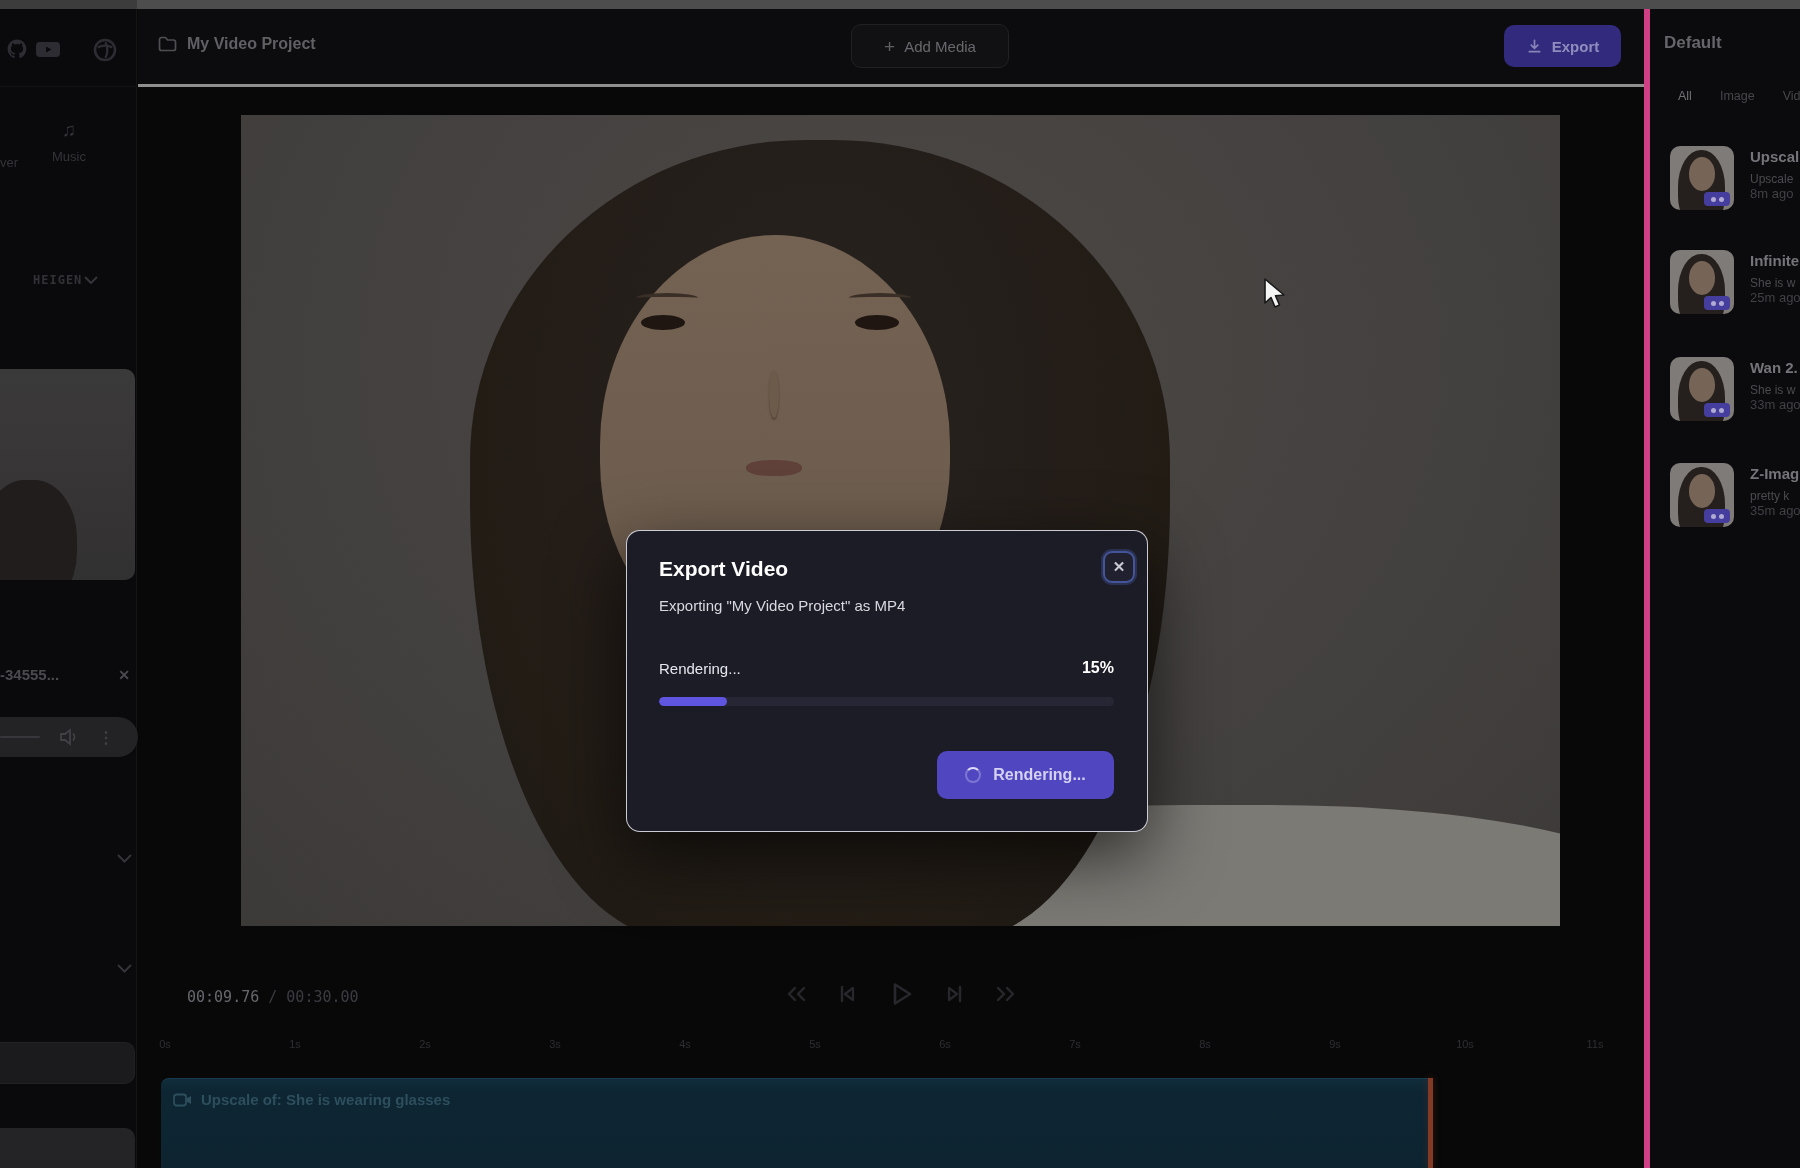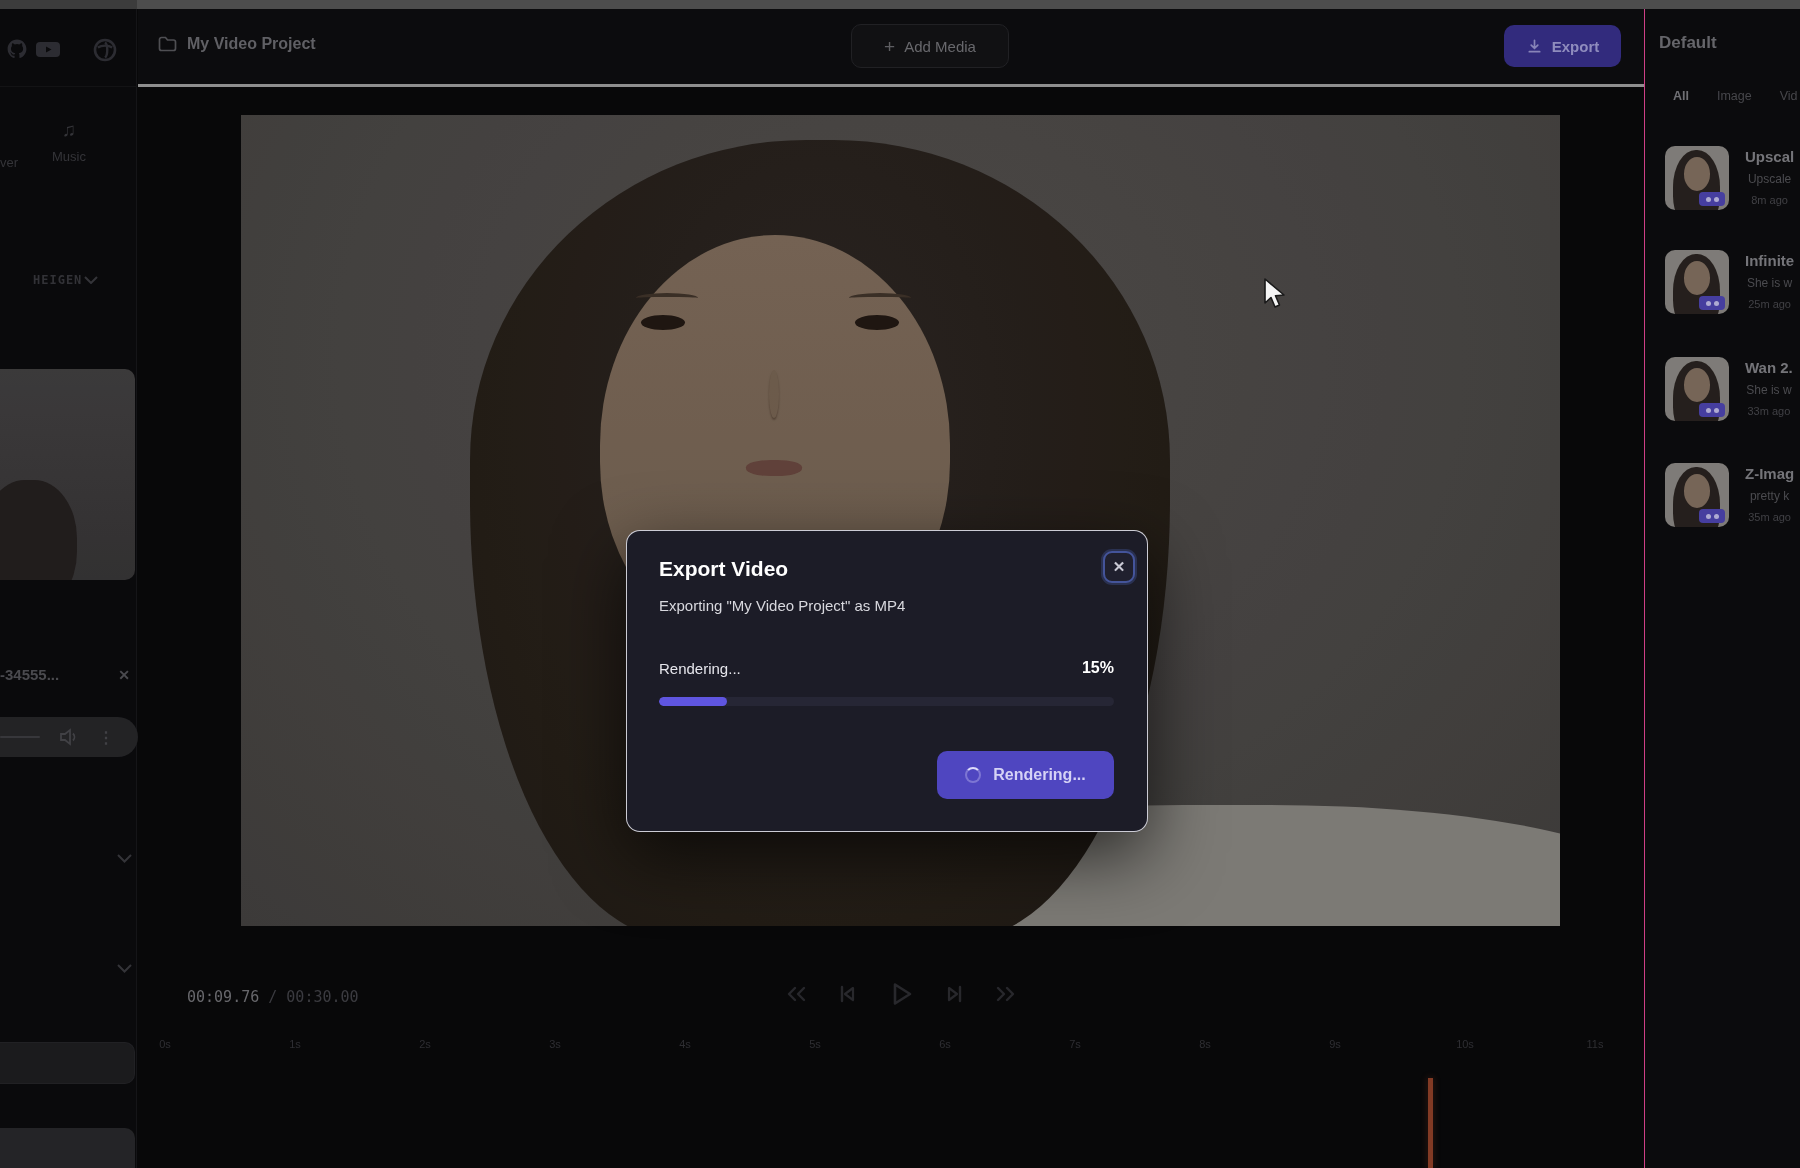--- a/index.html
+++ b/index.html
@@ -27,35 +27,35 @@
   .rail-box2 { position:absolute; left:0; top:1119px; width:135px; height:49px; background:#2a2a2d; border-radius:0 10px 0 0; }
 
   
   .topbar { position:absolute; left:138px; top:9px; width:1506px; height:78px; background:#0e0e10; border-bottom:3px solid #a3a3a3; }
   .project-title { position:absolute; left:20px; top:26px; display:flex; align-items:center; gap:10px; color:#6e6e73; font-size:16px; font-weight:600; }
   .add-media-btn { position:absolute; left:713px; top:15px; width:158px; height:44px; background:#141416; border:1px solid #26262a; border-radius:10px; display:flex; align-items:center; justify-content:center; gap:9px; color:#77777c; font-size:15px; cursor:pointer; }
   .add-media-btn .plus { font-size:19px; color:#6b6b70; line-height:1; }
   .export-btn { position:absolute; left:1366px; top:16px; width:117px; height:42px; background:#39318f; border:none; border-radius:10px; display:flex; align-items:center; justify-content:center; gap:9px; color:#a3a0d8; font-size:15px; font-weight:600; cursor:pointer; }
 
   
-  .right-panel { position:absolute; left:1644px; top:9px; width:156px; height:1159px; background:#0d0d0f; border-left:1px solid #ec4899; overflow:hidden;text-align:center; }
+  .right-panel { position:absolute; left:1644px; top:9px; width:156px; height:1159px; background:#0d0d0f; border-left:6px solid #ec4899; overflow:hidden; }
   .rp-title { position:absolute; left:14px; top:24px; font-size:17px; font-weight:bold; color:#747479; }
   .rp-tabs { position:absolute; left:28px; top:80px; display:flex; gap:28px; font-size:12.5px; }
   .rp-tab { color:#515156; white-space:nowrap; cursor:pointer; }
-  .rp-tab.active { color:#808085; font-weight:700; }
+  .rp-tab.active { color:#808085; font-weight:400; }
   .rp-item { position:absolute; left:20px; width:300px; display:flex; gap:16px; cursor:pointer; }
   .thumb { width:64px; height:64px; border-radius:10px; position:relative; overflow:hidden; background:#908d89; flex:0 0 64px; }
   .thumb .mp-hair { position:absolute; left:12%; top:6%; width:74%; height:120%; border-radius:48% 48% 40% 40%; background:#2b2421; }
   .thumb .mp-face { position:absolute; left:29%; top:17%; width:42%; height:54%; border-radius:50%; background:#877464; }
   .thumb-badge { position:absolute; right:4px; bottom:4px; width:26px; height:14px; border-radius:4px; background:#5047b5; display:flex; align-items:center; justify-content:center; gap:3px; }
   .thumb-badge i { width:5px; height:5px; border-radius:50%; background:#c6c2ef; }
   .rp-meta { padding-top:2px; }
   .rp-item-title { font-size:15px; font-weight:700; color:#85858a; white-space:nowrap; }
   .rp-item-sub { font-size:12px; color:#56565b; margin-top:7px; white-space:nowrap; }
-  .rp-item-time { font-size:11px; color:#4a4a4f; margin-top:8px; white-space:nowrap; }
+  .rp-item-time { font-size:13px; color:#4a4a4f; white-space:nowrap; }
 
   
   .canvas { position:absolute; left:241px; top:115px; width:1319px; height:811px; background:radial-gradient(ellipse at 50% 30%, #555250 0%, #4d4a48 60%, #454341 100%); overflow:hidden; }
   .shirt { position:absolute; left:560px; top:690px; width:850px; height:180px; border-radius:45% 45% 0 0; background:#8e8b86; }
   .neck { position:absolute; left:660px; top:500px; width:130px; height:200px; background:#6d5b4d; border-radius:30px; }
   .hair { position:absolute; left:229px; top:25px; width:700px; height:800px; background:radial-gradient(ellipse at 50% 35%, #2f2825 0%, #272019 70%, #221c16 100%); border-radius:48% 48% 30% 30% / 40% 40% 55% 55%; }
   .face { position:absolute; left:359px; top:120px; width:350px; height:420px; border-radius:50% 50% 46% 46%; background:linear-gradient(#84705f 0%, #7d6a59 70%, #705d4c 100%); }
   .brow { position:absolute; top:178px; width:62px; height:10px; border-top:4px solid #43362c; border-radius:50%; }
   .eye { position:absolute; top:200px; width:44px; height:15px; background:#241a14; border-radius:50%; }
   .nose { position:absolute; left:528px; top:255px; width:10px; height:48px; background:#6a573f33; border-radius:50%; box-shadow:0 2px 2px #5c4a3b; }
@@ -317,20 +317,29 @@
     <span class="tick" style="left:670px">4s</span>
     <span class="tick" style="left:800px">5s</span>
     <span class="tick" style="left:930px">6s</span>
     <span class="tick" style="left:1060px">7s</span>
     <span class="tick" style="left:1190px">8s</span>
     <span class="tick" style="left:1320px">9s</span>
     <span class="tick" style="left:1450px">10s</span>
     <span class="tick" style="left:1580px">11s</span>
   </div>
 
+  <div class="clip">
+    <div class="clip-label">
+      <svg width="19" height="14" viewBox="0 0 19 14">
+          <rect x="1" y="1.5" width="12" height="11" rx="2.5" fill="none" stroke="#33596a" stroke-width="1.8"></rect>
+          <path d="M13.5 5.5 18 3v8l-4.5-2.5z" fill="#33596a"></path>
+        </svg>
+      <span>Upscale of: She is wearing glasses</span>
+    </div>
+  </div>
   <div class="playhead"></div>
 
   <div class="modal-overlay"></div>
   <div class="modal">
     <div class="modal-title">Export Video</div>
     <div class="modal-sub">Exporting "My Video Project" as MP4</div>
     <div class="status-row">
       <span class="status-label">Rendering...</span>
       <span class="status-pct">15%</span>
     </div>

